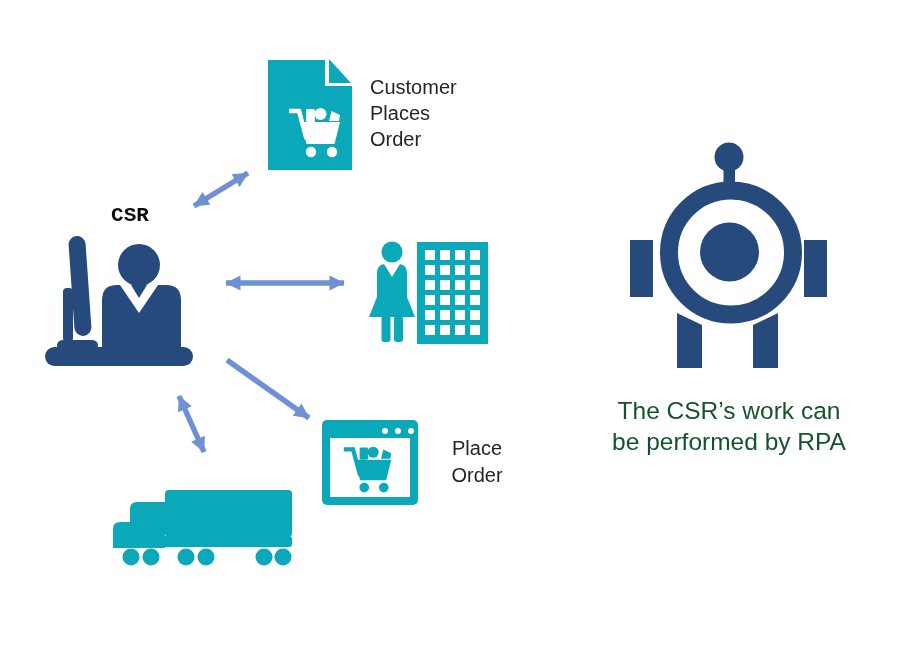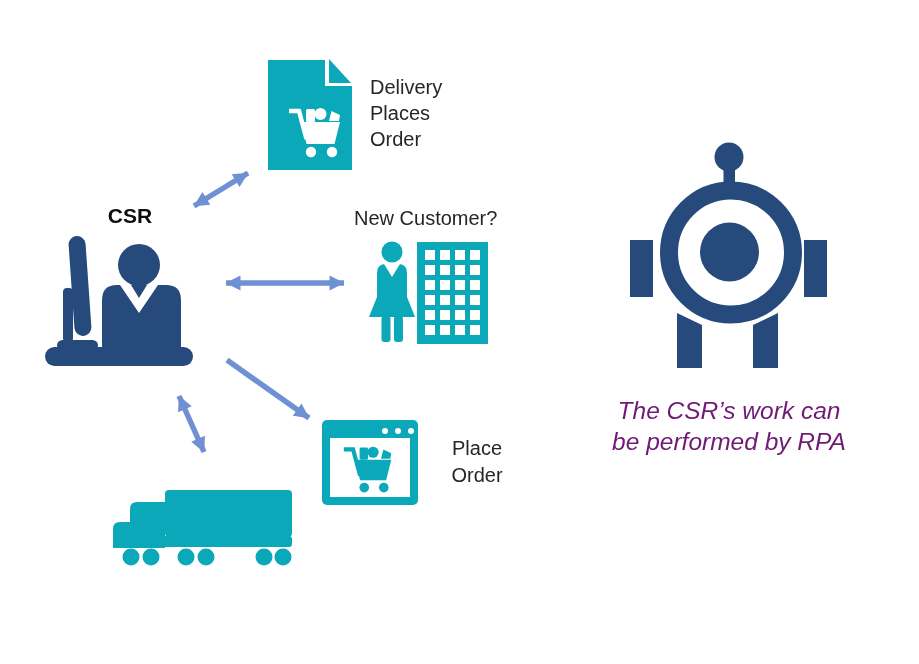--- a/index.html
+++ b/index.html
@@ -5,23 +5,23 @@
   html,body{margin:0;padding:0;background:#fff;}
   .canvas{
     position:relative;width:919px;height:664px;background:#fff;overflow:hidden;
     font-family:"Liberation Sans",sans-serif;
   }
   .canvas svg{position:absolute;left:0;top:0;}
   .lbl{
     position:absolute;white-space:pre-line;color:var(--label-text,#262626);
     font-size:20px;line-height:26px;
   }
-  .csr-lbl{font-weight:700;font-size:21px;color:#0d0d0d;text-align:center;}
+  .csr-lbl{font-weight:700;font-size:21px;color:#0d0d0d;text-align:center;font-family:Liberation Mono, monospace;}
   .center{text-align:center;}
-  .caption{font-size:24.5px;line-height:31px;color:#701a75;font-style:italic;}
+  .caption{font-size:24.5px;line-height:31px;color:#14532d;}
   
   .t{fill:var(--teal,#0AA8B8);}
   .b{fill:var(--dark-blue,#274A7C);}
   .w{fill:#ffffff;}
   .arrow-line{stroke:var(--arrow-blue,#6F90D3);stroke-width:5.5;fill:none;}
   .ah{fill:var(--arrow-blue,#6F90D3);}
 </style>
 </head>
 <body>
 
@@ -107,25 +107,24 @@
       <rect class="b" x="804" y="240" width="23" height="57"></rect>
       <polygon class="b" points="677,313 702,325 702,368 677,368"></polygon>
       <polygon class="b" points="753,325 778,313 778,368 753,368"></polygon>
       <circle cx="731" cy="252.5" r="62" fill="none" stroke="var(--dark-blue,#274A7C)" stroke-width="18"></circle>
       <circle class="b" cx="729.5" cy="252" r="29.5"></circle>
     </g>
   </svg>
 
   <div class="lbl csr-lbl" style="left:90px;top:203px;width:80px;">CSR</div>
 
-  <div class="lbl" style="left:370px;top:74px;width:120px;">Delivery
+  <div class="lbl" style="left:370px;top:74px;width:120px;">Customer
 Places
 Order</div>
 
-  <div class="lbl" style="left:354px;top:205px;width:180px;">New Customer?</div>
 
   <div class="lbl" style="left:432px;top:435px;width:90px;line-height:27px;text-align:center;">Place
 Order</div>
 
 
   <div class="lbl center caption" style="left:560px;top:395px;width:338px;">The CSR’s work can
 be performed by RPA</div>
 
 </div>
 

